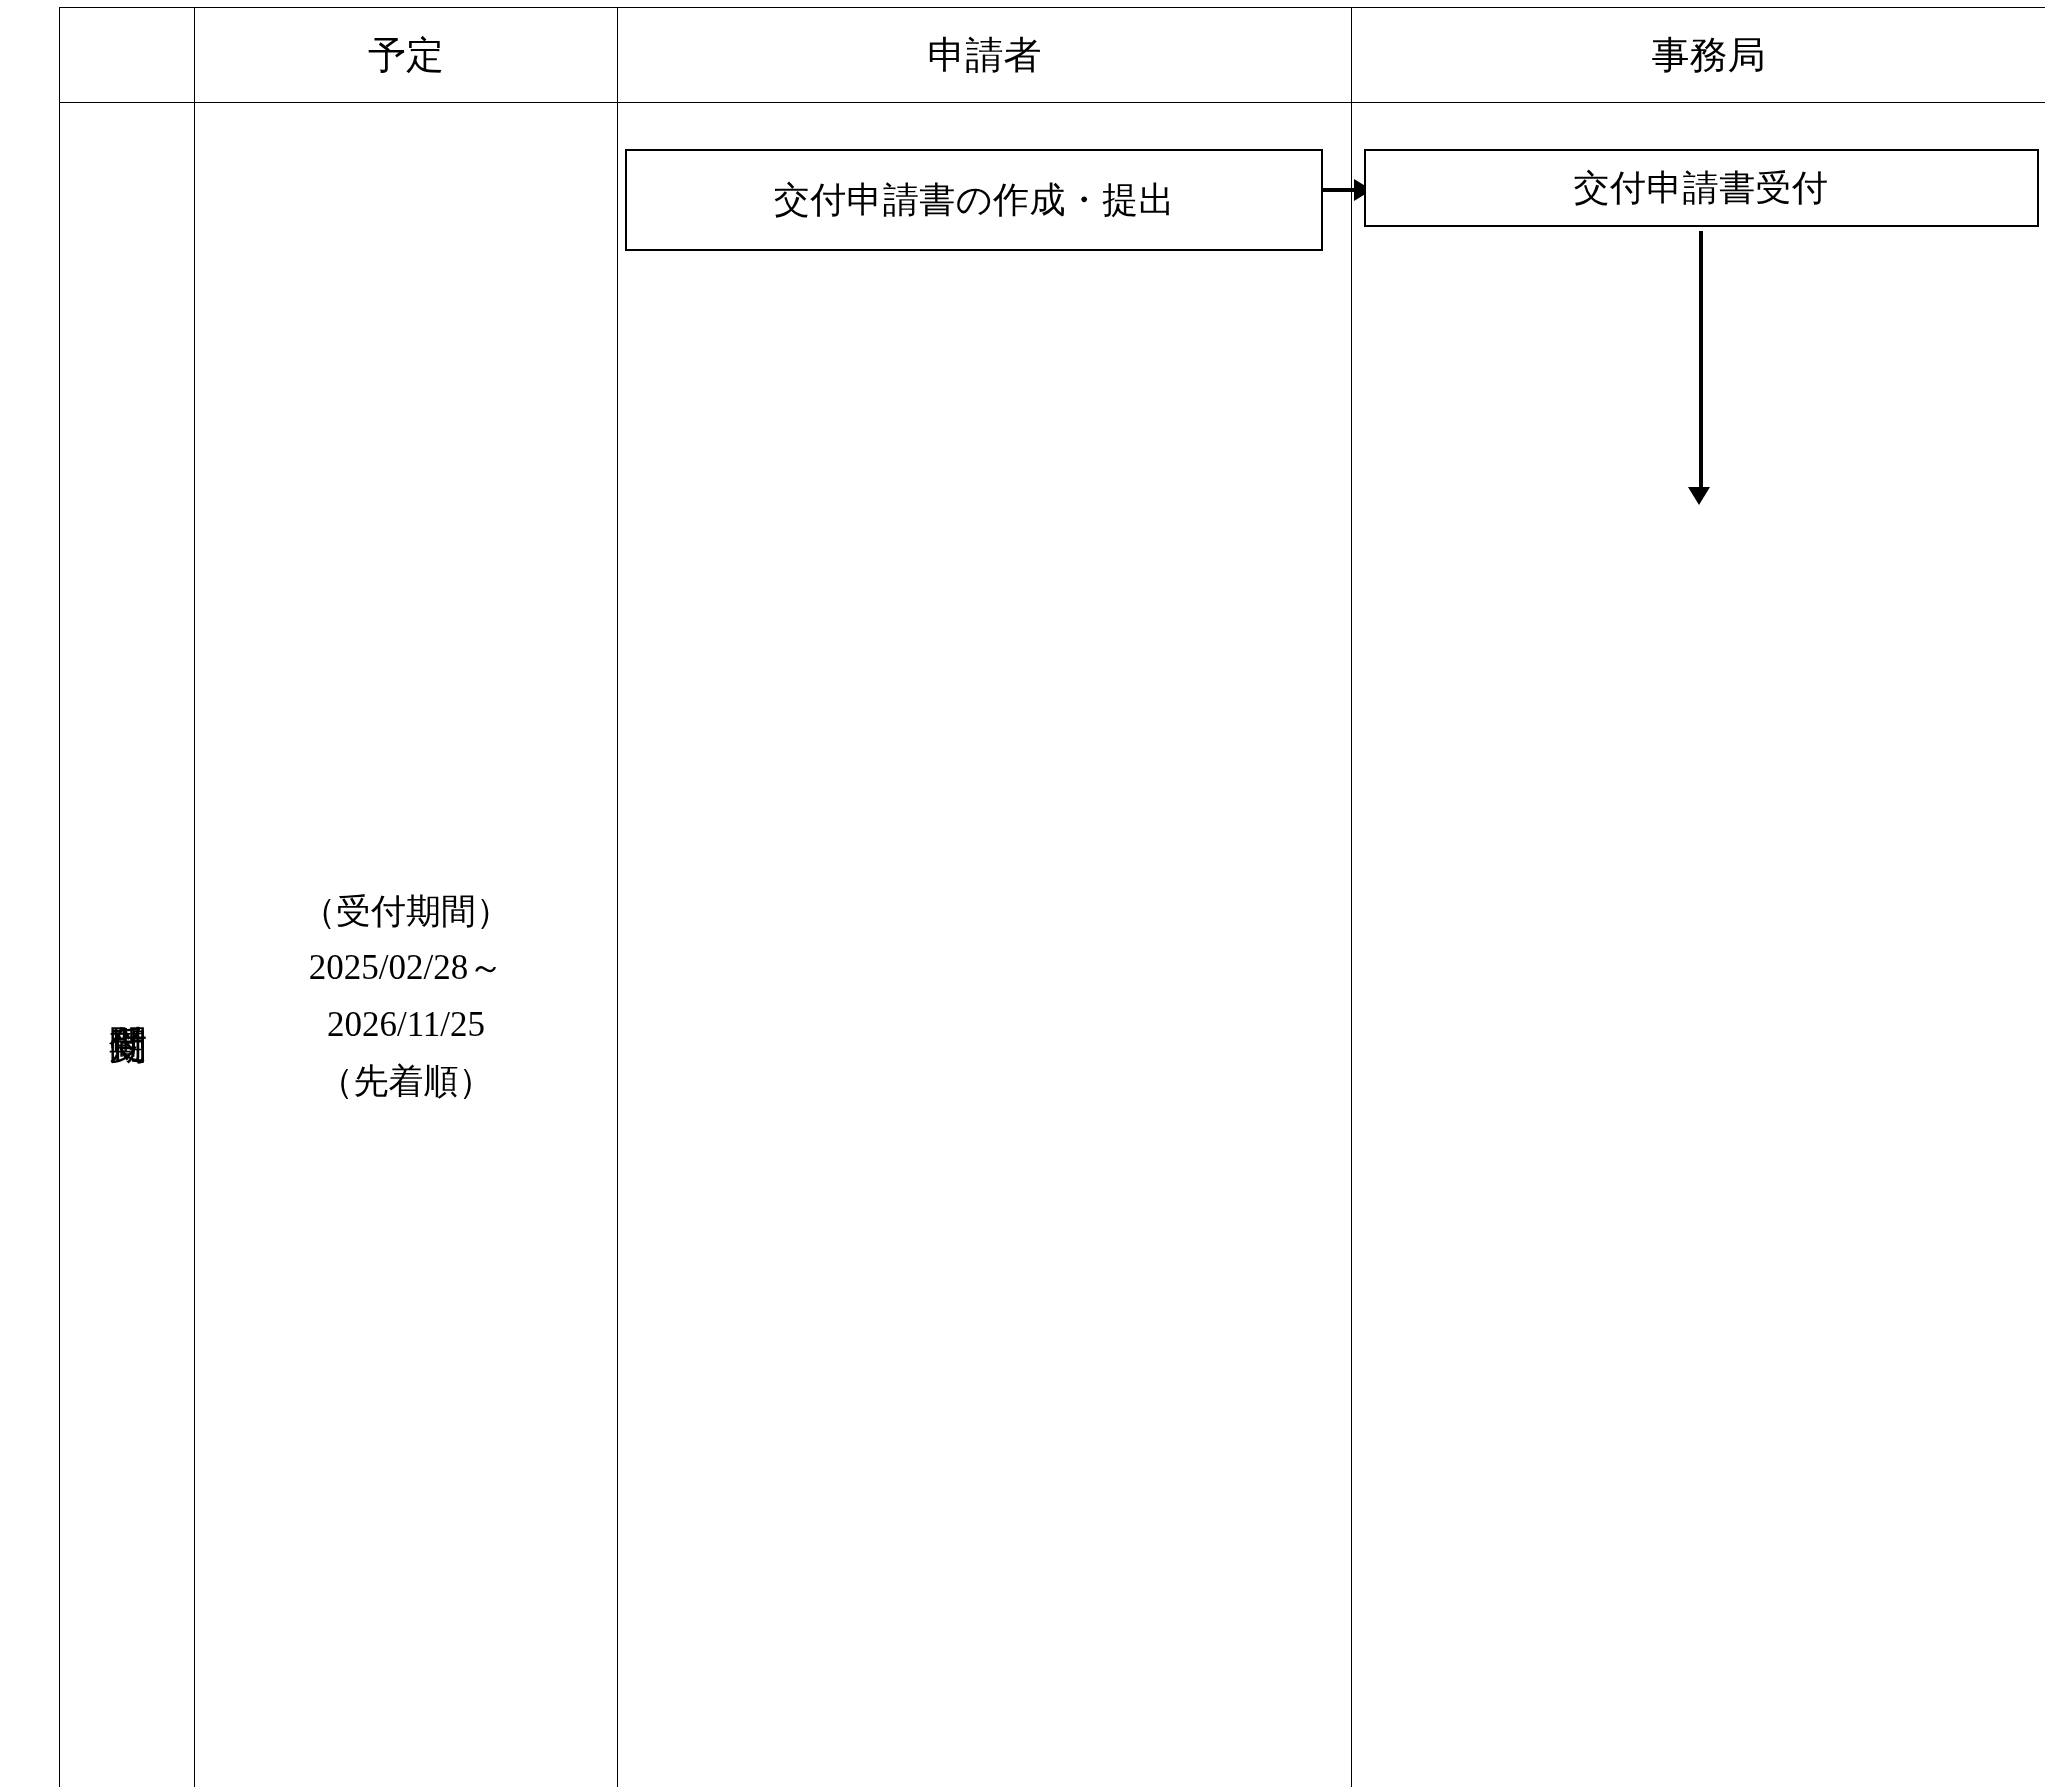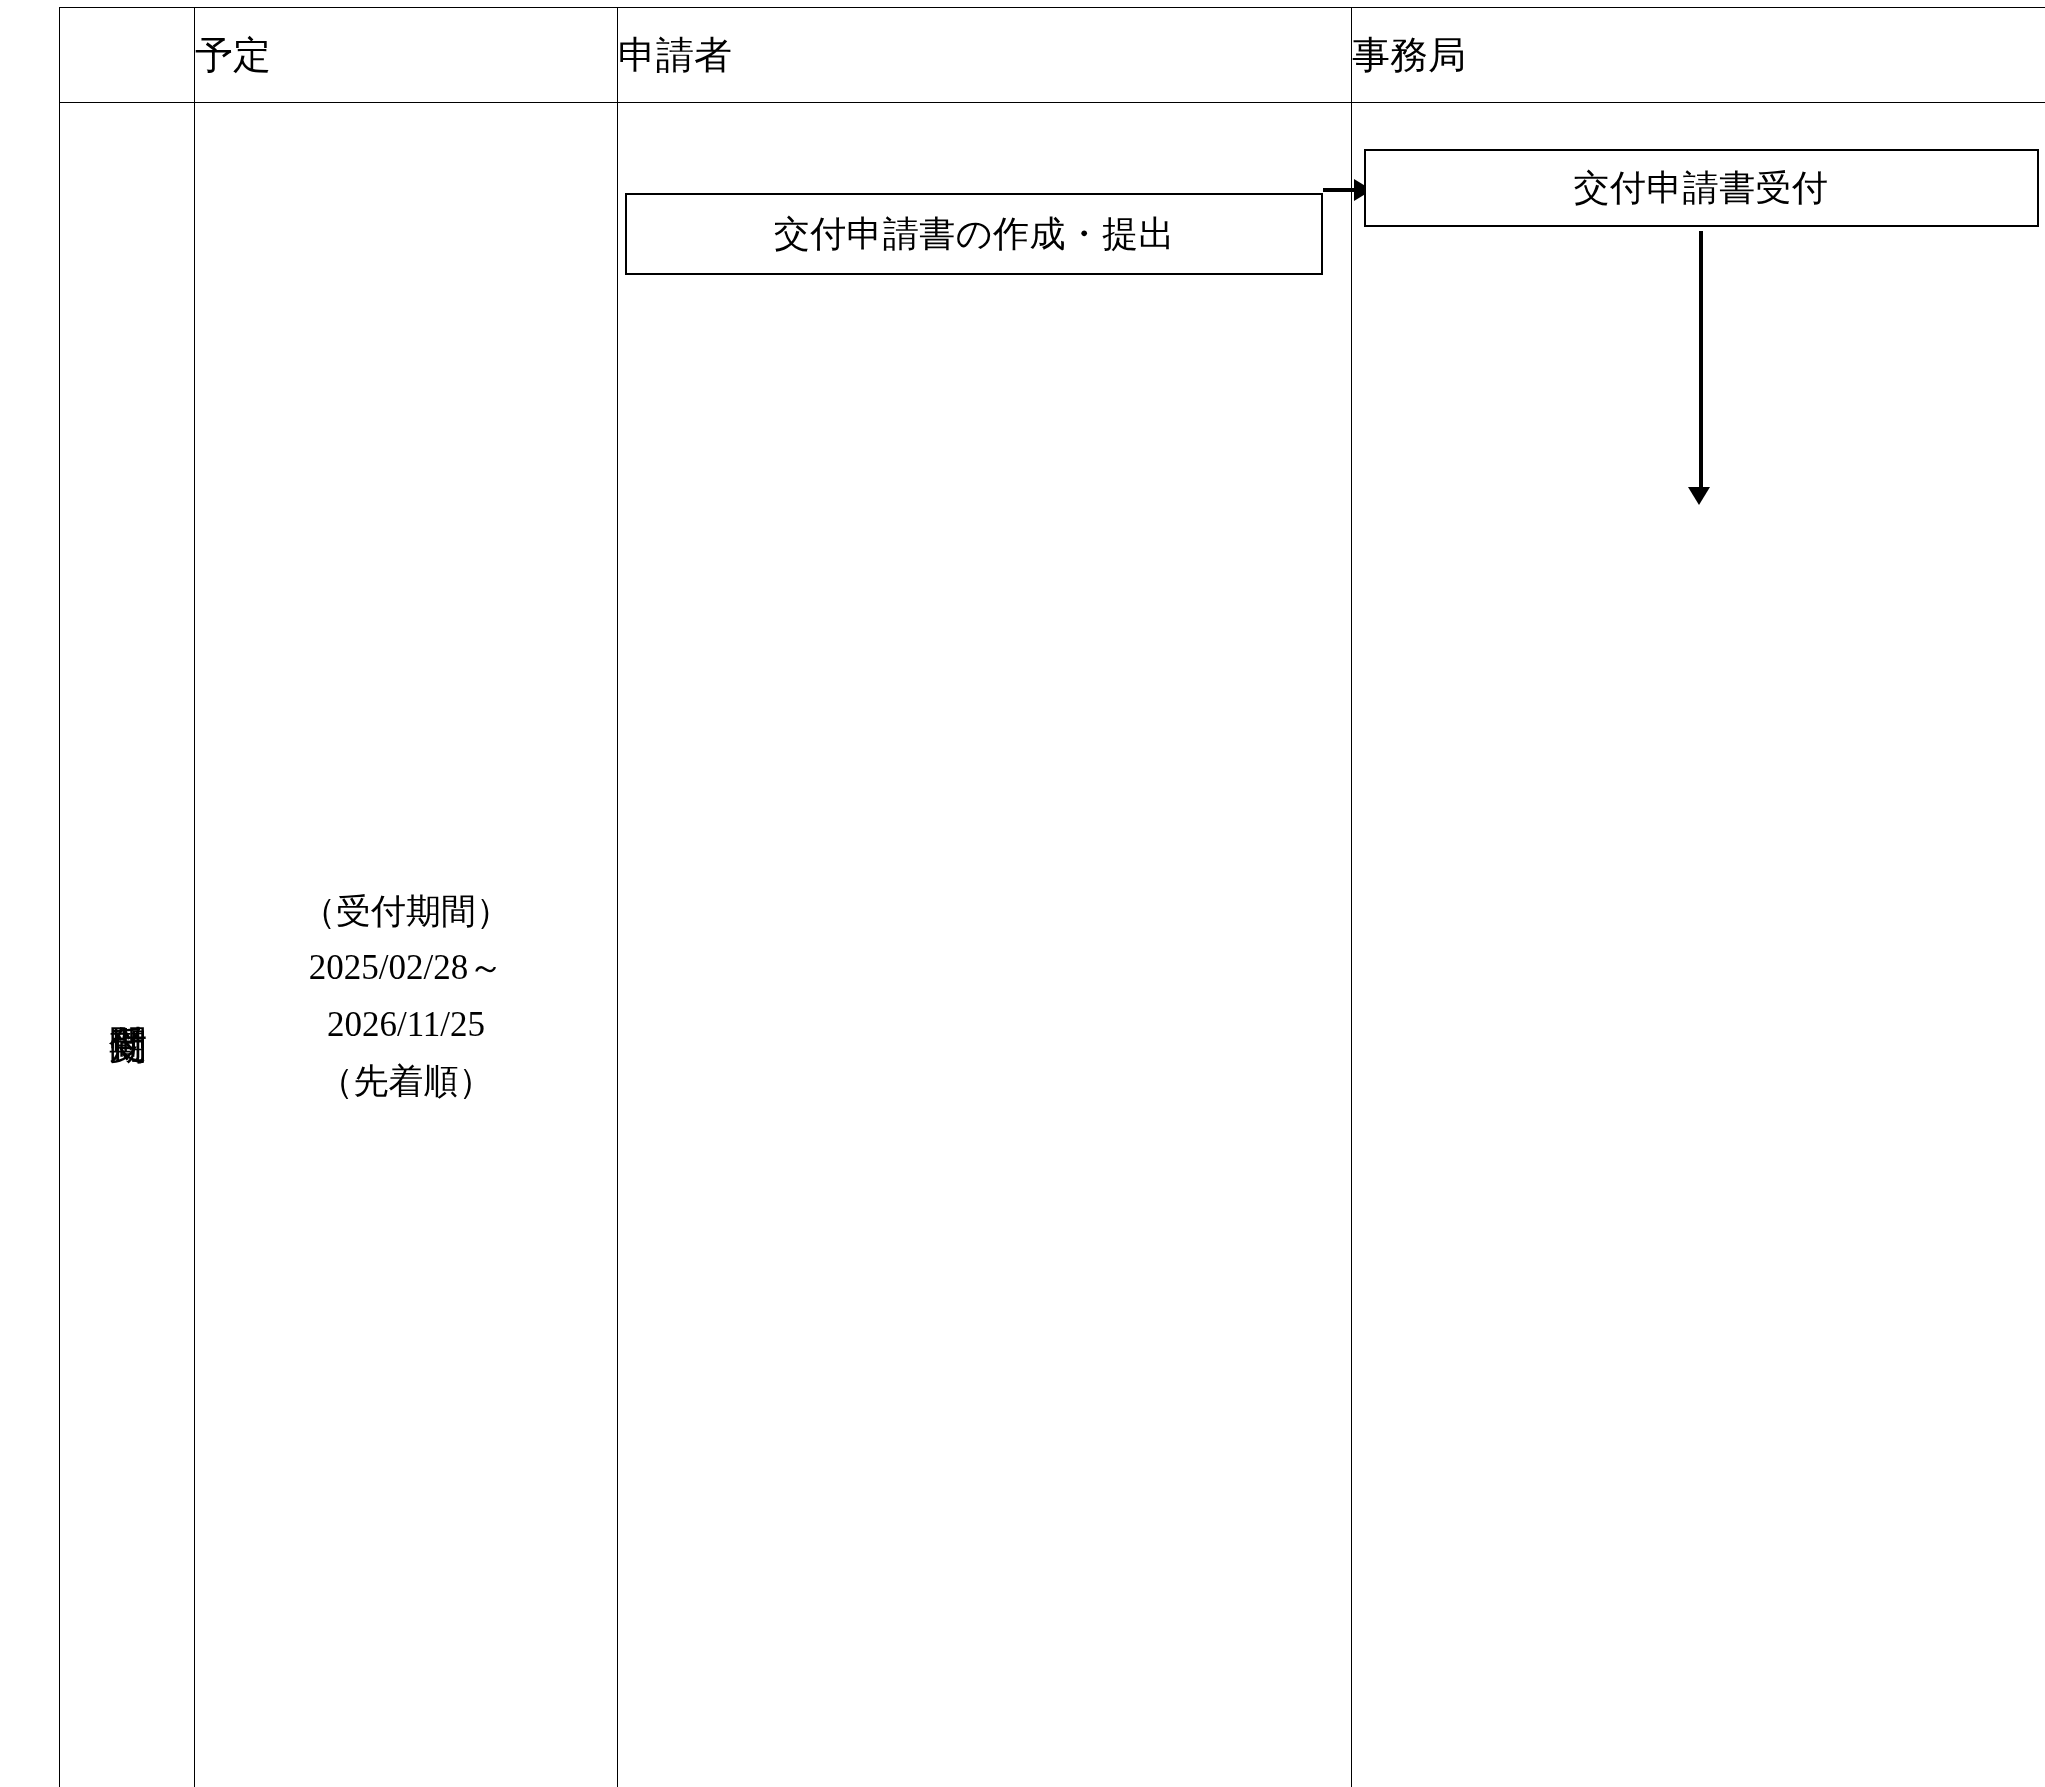--- a/index.html
+++ b/index.html
@@ -23,21 +23,21 @@
   }
   td.thick-bottom{border-bottom-width:3.7px;}
 
   col.c-vert{width:135px;}
   col.c-sched{width:423px;}
   col.c-appl{width:734px;}
   col.c-office{width:714px;}
 
   
   .hdr{
-    text-align:left;
+    text-align:center;
     font-size:38px;
     line-height:1.25;
     font-family:"Liberation Serif",serif;
     height:94px;
   }
   td.hdr-blank{border-top:0;border-left:0;border-right:1.2px solid #000;}
 
   
   .vcell{
     text-align:center;
@@ -134,21 +134,21 @@
               <span>受付期間</span>
             </div>
     </td>
     <td class="sched thick-bottom">
       <span class="ln">（受付期間）</span>
       <span class="ln">2025/02/28～</span>
       <span class="ln">2026/11/25</span>
       <span class="ln">（先着順）</span>
     </td>
     <td class="proc thick-bottom">
-      <div class="box" style="left:7.4px;top:46px;width:698px;height:82px;margin-top:44px;">
+      <div class="box" style="left:7.4px;top:46px;width:698px;height:102px;">
         <span class="bl">交付申請書の作成・提出</span>
       </div>
 
       <div class="ln-h" style="left:705px;top:85px;width:39px;"></div>
       <div class="arr-r" style="left:736px;top:76px;"></div>
     </td>
     <td class="proc thick-bottom">
       <div class="box" style="left:11.5px;top:46px;width:675px;height:78px;">
         <span class="bl">交付申請書受付</span>
       </div>

